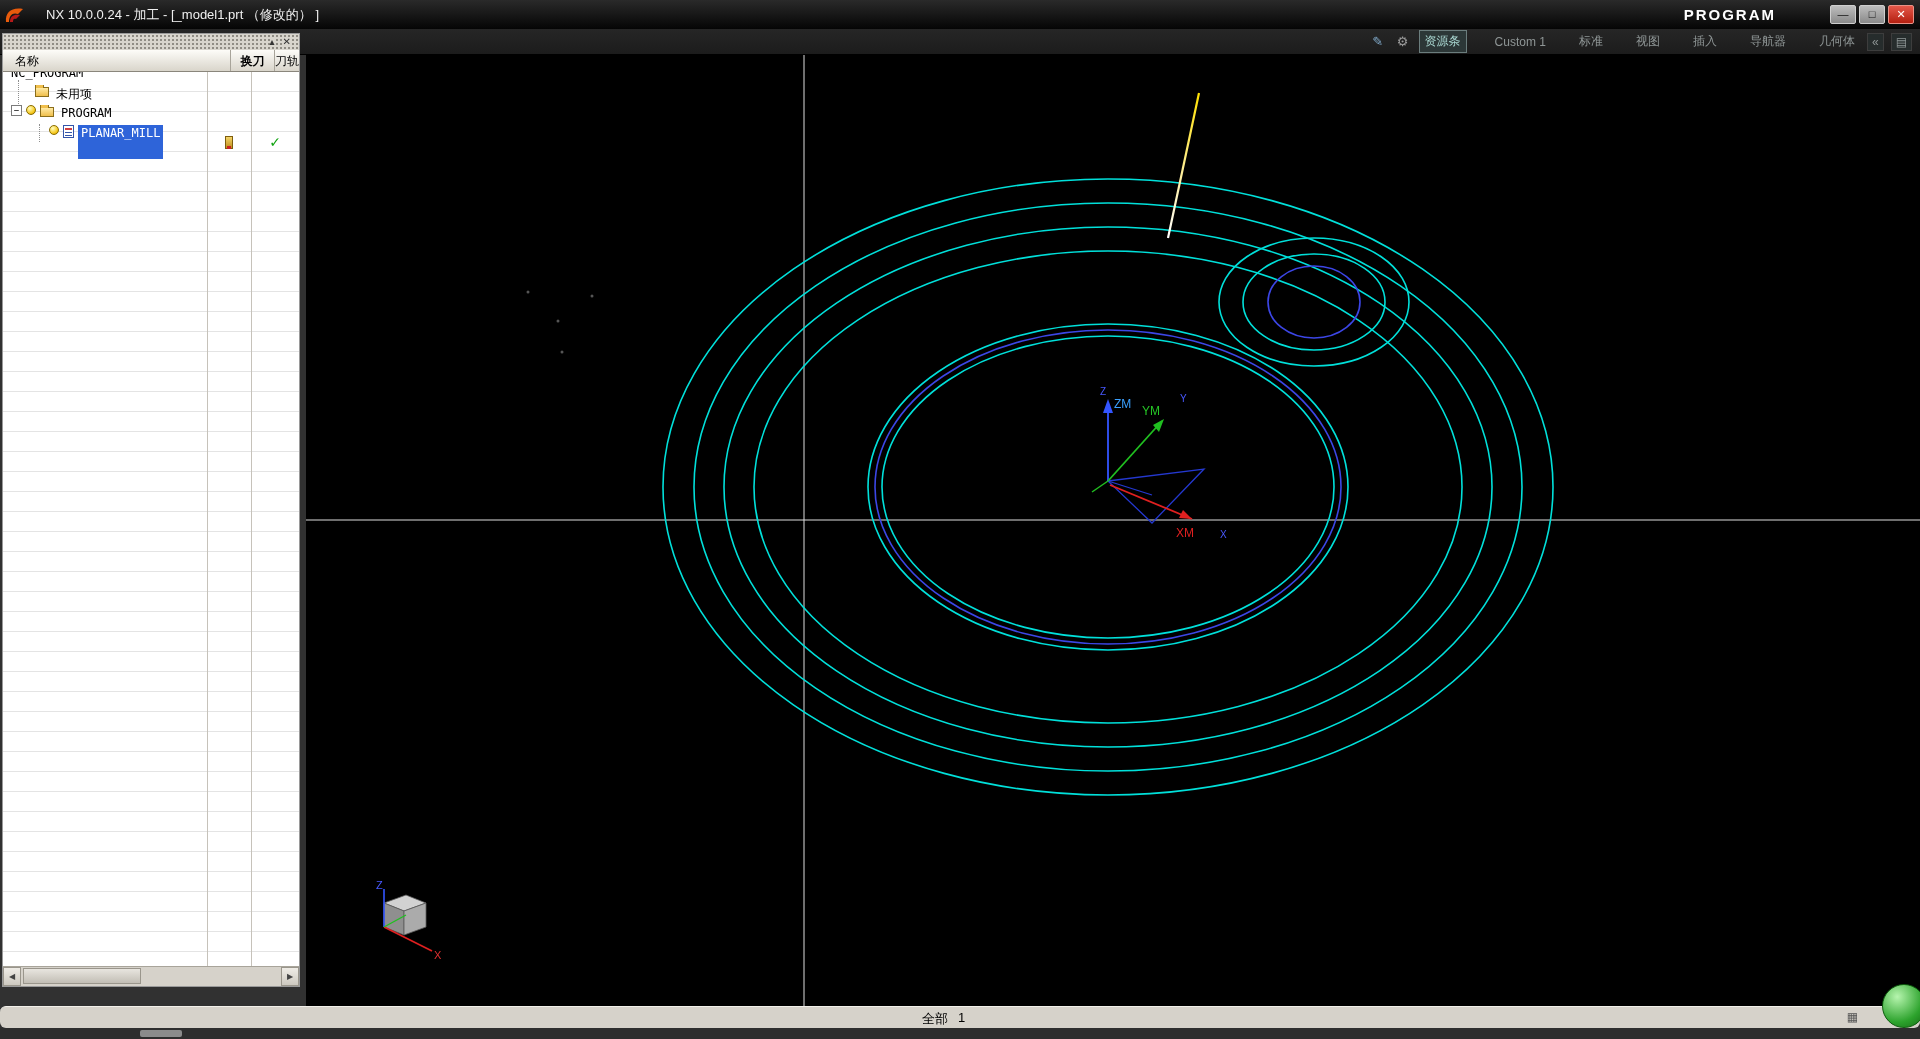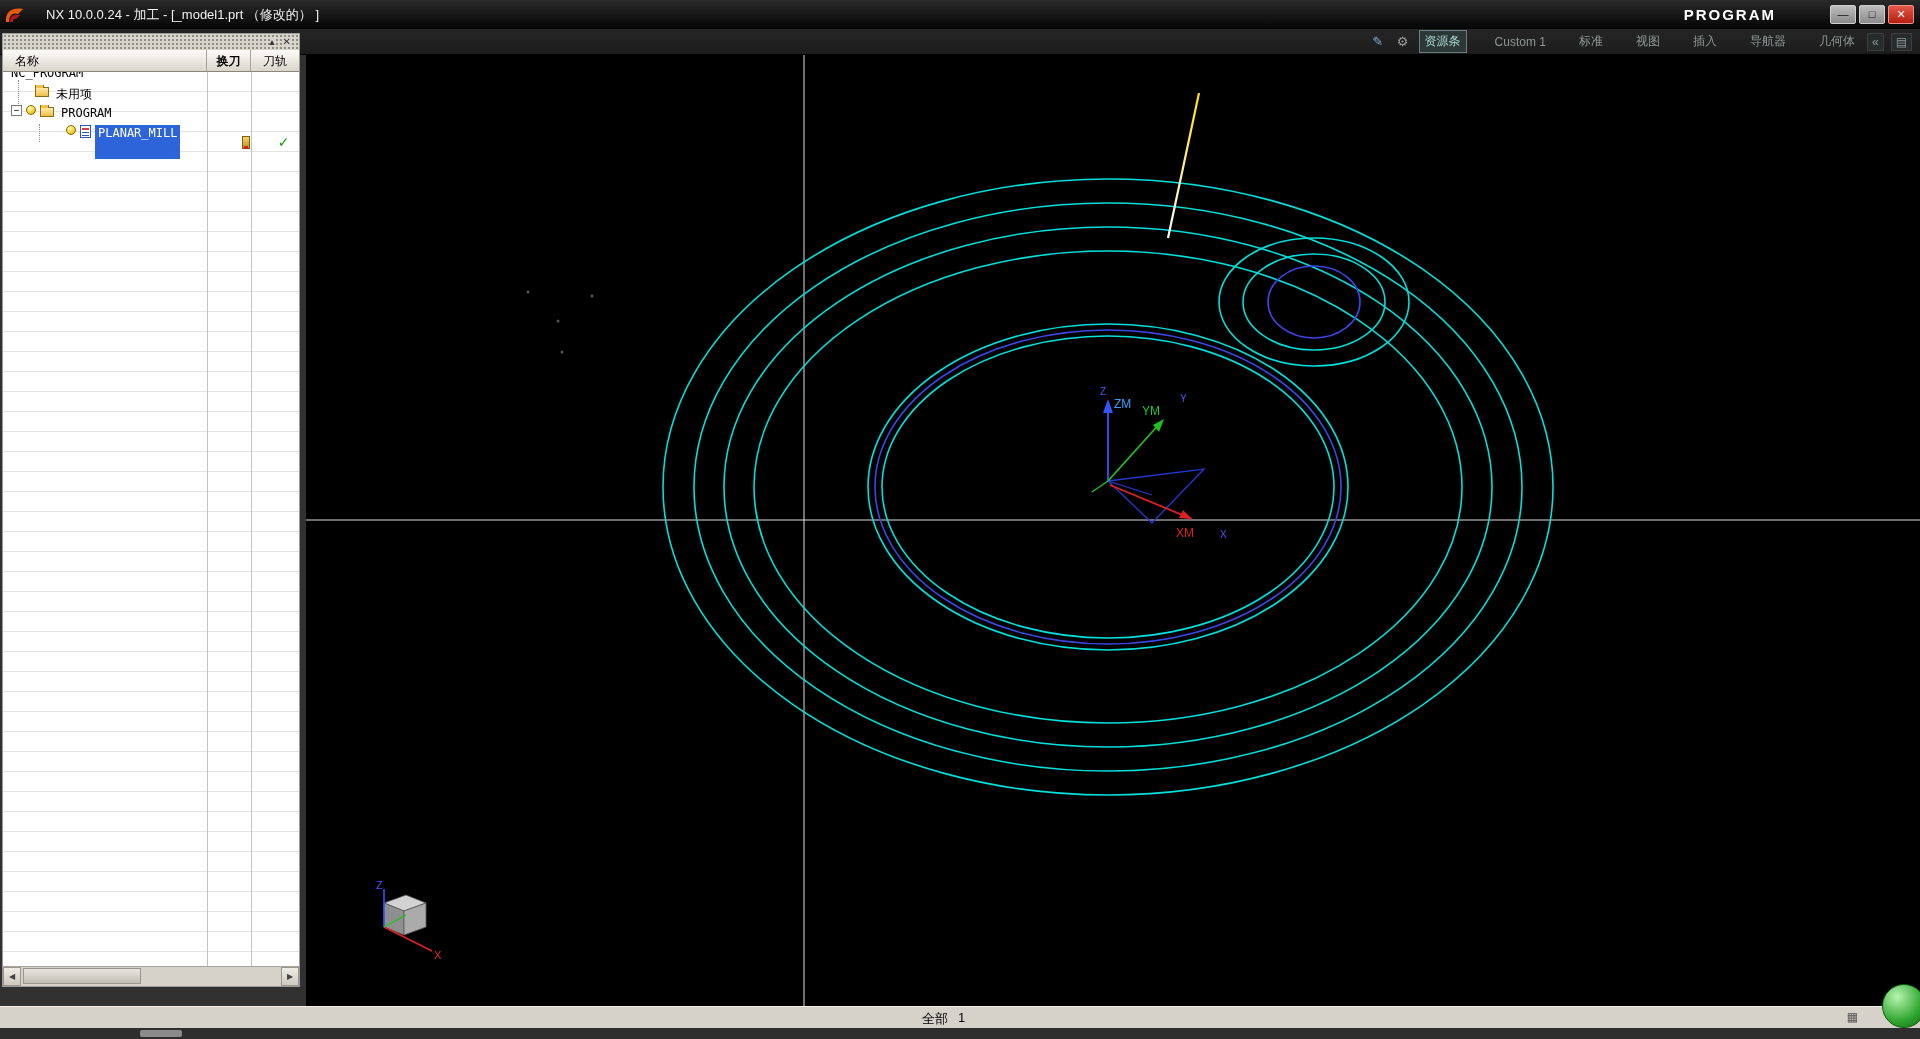--- a/index.html
+++ b/index.html
@@ -33,21 +33,21 @@
 
   
   .panel { position:absolute; left:2px; top:33px; width:298px; height:954px;
     background:#ffffff; border:1px solid #9a9a9a; display:flex; flex-direction:column; }
   .panel-grab { height:16px; flex:0 0 auto; background:#d8d5cd;
     background-image:radial-gradient(#8f8c84 1px, transparent 1px); background-size:4px 4px;
     display:flex; align-items:center; justify-content:flex-end; gap:8px; padding:0 8px; }
   .panel-grab span { font-size:10px; color:#333; background:#d8d5cd; line-height:10px; }
   .nav-header { height:22px; flex:0 0 auto; display:flex; font-size:12px; color:#000;
     background:linear-gradient(#fdfcf8,#d9d5cb); border-bottom:1px solid #8a867c; }
-  .nav-header .h1 { width:204px; padding:3px 0 0 12px; border-right:1px solid #a8a49a; }
+  .nav-header .h1 { width:228px; padding:3px 0 0 12px; border-right:1px solid #a8a49a; }
   .nav-header .h2 { width:44px; text-align:center; padding-top:3px; border-right:1px solid #a8a49a;font-weight:bold; }
   .nav-header .h3 { flex:1; text-align:center; padding-top:3px; }
   .nav-body { position:relative; flex:1; overflow:hidden; background:
     repeating-linear-gradient(#ffffff 0px, #ffffff 19px, #e4e4e4 19px, #e4e4e4 20px); }
   .vline { position:absolute; top:0; bottom:0; width:1px; background:#c6c2ba; }
   .nav-row { position:relative; height:20px; display:flex; align-items:center;
     font-family:"DejaVu Sans Mono", monospace; font-size:12px; color:#000; }
   .cell-name { width:204px; display:flex; height:34px; overflow:hidden; }
   .cell-tool { width:44px; display:flex; align-items:center; justify-content:center; height:20px; }
   .cell-path { flex:1; display:flex; align-items:center; justify-content:center; height:20px; }
@@ -79,21 +79,21 @@
   .scr-track { flex:1; position:relative; }
   .scr-thumb { position:absolute; left:2px; top:1px; width:118px; height:16px;
     background:linear-gradient(#e8e5df,#c2beb5); border:1px solid #9a968c; }
 
   
   .viewport { position:absolute; left:306px; top:55px; width:1614px; height:951px; background:#000; }
   .viewport svg { display:block; }
 
   
   .statusbar { position:absolute; left:0; top:1006px; width:100%; height:22px;
-    background:#d6d2ca; border-top:1px solid #f2f0ea; font-size:13px; color:#000; }
+    background:#d6d2ca; border-top:1px solid #f2f0ea; font-size:13px; color:#000;border-radius:6px; }
   .status-text { position:absolute; left:922px; top:3px; display:flex; gap:10px; }
   .status-grid { position:absolute; right:62px; top:3px; color:#555; font-size:12px; }
   .bottomstrip { position:absolute; left:0; top:1028px; width:100%; height:11px; background:#2e2e2e; }
   .strip-handle { position:absolute; left:140px; top:2px; width:42px; height:7px;
     background:#8b8b8b; border-radius:2px; }
   .green-ball { position:absolute; left:1882px; top:984px; width:44px; height:44px; border-radius:50%;
     background:radial-gradient(circle at 34% 28%, #b6f5ae, #2da32d 62%, #136813);
     border:1px solid #0d5c0d; z-index:5; }
 </style>
 </head>
@@ -165,21 +165,21 @@
           <div class="cell-name" style="padding-left: 8px;">
             <span class="tico tico-expander">−</span>
             <span class="tico tico-bulb"></span>
             <span class="tico tico-folder"></span>
             <span class="nav-label">PROGRAM</span>
           </div>
           <div class="cell-tool"></div>
           <div class="cell-path"></div>
         </div>
         <div class="nav-row">
-          <div class="cell-name" style="padding-left: 46px; margin-left: 17px;">
+          <div class="cell-name" style="padding-left: 46px;">
             <span class="tico tico-bulb"></span>
             <span class="tico tico-op"></span>
             <span class="nav-label sel">PLANAR_MILL</span>
           </div>
           <div class="cell-tool">
             <span class="tico tico-toolchange" style="margin-right: 0px;"></span>
           </div>
           <div class="cell-path">
             <span class="check">✓</span>
           </div>

